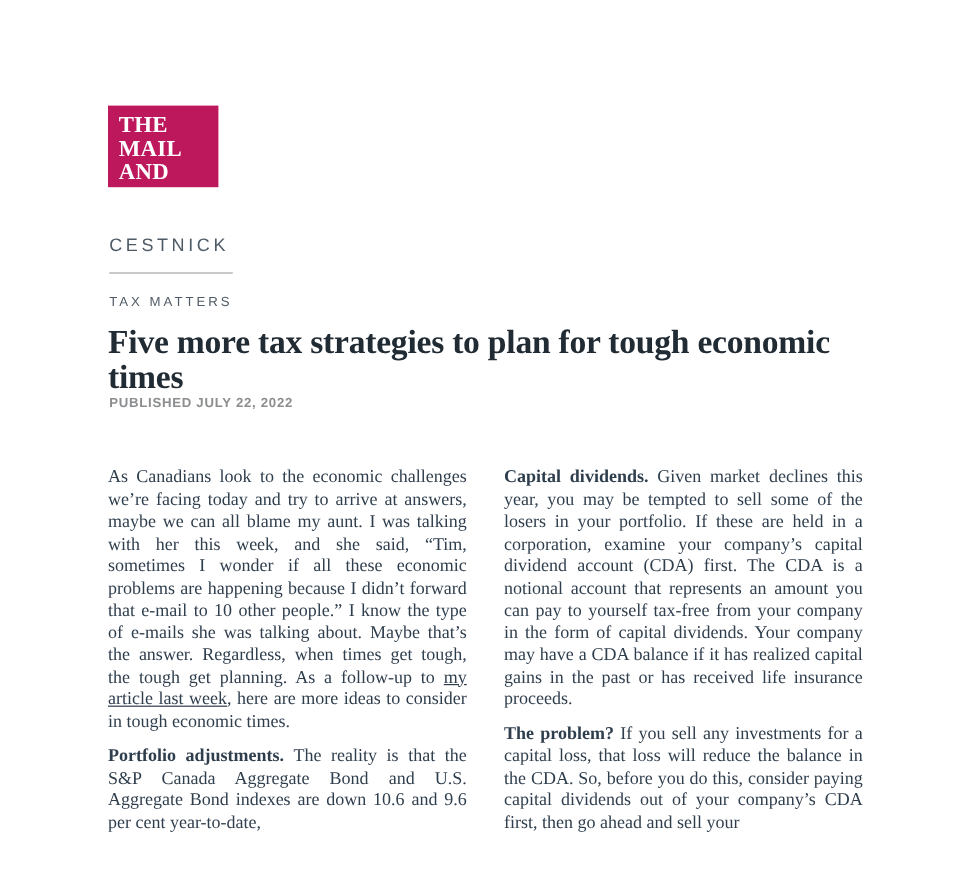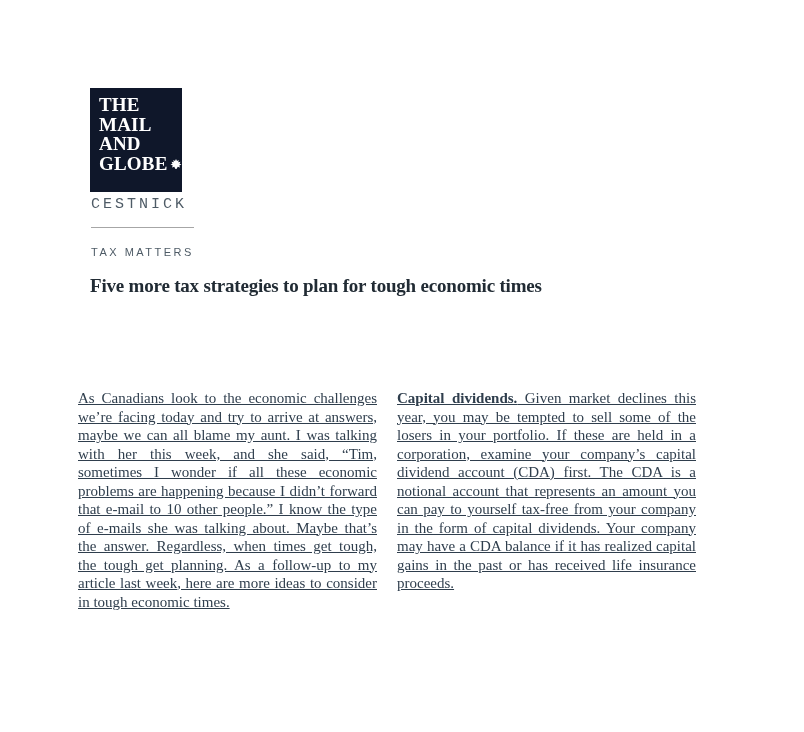--- a/index.html
+++ b/index.html
@@ -15,22 +15,22 @@
     font-family: "Liberation Serif", "DejaVu Serif", serif;
     color: #2f3e4d;
   }
 
   
   .logo {
     position: absolute;
     left: 90px;
     top: 88px;
     width: 92px;
-    height: 104px;
-    background: #0f172a;
+    height: 68px;
+    background: #be185d;
     box-sizing: border-box;
     padding: 7px 0 0 9px;
   }
   .logo .logo-line {
     font-family: "Liberation Serif", serif;
     font-weight: 700;
     font-size: 19px;
     line-height: 19.5px;
     color: #ffffff;
     letter-spacing: 0.2px;
@@ -40,21 +40,21 @@
     display: inline-block;
     vertical-align: baseline;
     margin-left: 2px;
   }
 
   
   .author {
     position: absolute;
     left: 91px;
     top: 196px;
-    font-family: Liberation Mono, monospace;
+    font-family: Liberation Sans, sans-serif;
     font-size: 15px;
     letter-spacing: 3px;
     color: #4e5b66;
   }
 
   .rule {
     position: absolute;
     left: 91px;
     top: 227px;
     width: 103px;
@@ -71,49 +71,48 @@
     color: #4e5b66;
   }
 
   .headline {
     position: absolute;
     left: 90px;
     top: 271px;
     width: 636px;
     font-family: "Liberation Serif", serif;
     font-weight: 700;
-    font-size: 19px;
+    font-size: 28px;
     line-height: 29px;
     color: #212b34;
     letter-spacing: -0.2px;
   }
 
   .byline {
     position: absolute;
     left: 91px;
     top: 330px;
     font-family: "Liberation Sans", sans-serif;
     font-size: 11px;
     font-weight: 700;
     line-height: 13.5px;
     letter-spacing: 0.6px;
     color: #8b8d8f;
   }
 
   
   .bodytext {
     position: absolute;
-    left: 78px;
+    left: 90px;
     top: 389px;
     width: 630px;
     height: 343px;
     overflow: hidden;
     display: flex;
-    gap: 20px;
-    text-decoration: underline;
+    gap: 31px;
   }
   .col {
     width: 299px;
     text-align: justify;
     font-size: 15px;
     line-height: 18.5px;
     color: #2f3e4d;
     hyphens: none;
   }
   .col p {
@@ -142,22 +141,25 @@
 
 <div class="author">CESTNICK</div>
 
 <div class="rule"></div>
 
 <div class="kicker">TAX MATTERS</div>
 
 <h1 class="headline" style="margin:0;">Five more tax strategies to plan for tough economic times</h1>
 
 <div class="byline">
+  <div>PUBLISHED JULY 22, 2022</div>
 </div>
 
 <div class="bodytext">
   <div class="col">
     <p><span>As Canadians look to the economic challenges we’re facing today and try to arrive at answers, maybe we can all blame my aunt. I was talking with her this week, and she said, “Tim, sometimes I wonder if all these economic problems are happening because I didn’t forward that e-mail to 10 other people.” I know the type of e-mails she was talking about. Maybe that’s the answer. Regardless, when times get tough, the tough get planning. As a follow-up to </span><a class="article-link">my article last week</a><span>, here are more ideas to consider in tough economic times.</span></p>
+    <p><span class="lead-in">Portfolio adjustments.</span><span> The reality is that the S&amp;P Canada Aggregate Bond and U.S. Aggregate Bond indexes are down 10.6 and 9.6 per cent year-to-date,</span></p>
   </div>
   <div class="col">
     <p><span class="lead-in">Capital dividends.</span><span> Given market declines this year, you may be tempted to sell some of the losers in your portfolio. If these are held in a corporation, examine your company’s capital dividend account (CDA) first. The CDA is a notional account that represents an amount you can pay to yourself tax-free from your company in the form of capital dividends. Your company may have a CDA balance if it has realized capital gains in the past or has received life insurance proceeds.</span></p>
+    <p><span class="lead-in">The problem?</span><span> If you sell any investments for a capital loss, that loss will reduce the balance in the CDA. So, before you do this, consider paying capital dividends out of your company’s CDA first, then go ahead and sell your</span></p>
   </div>
 </div>
 
 </body></html>

